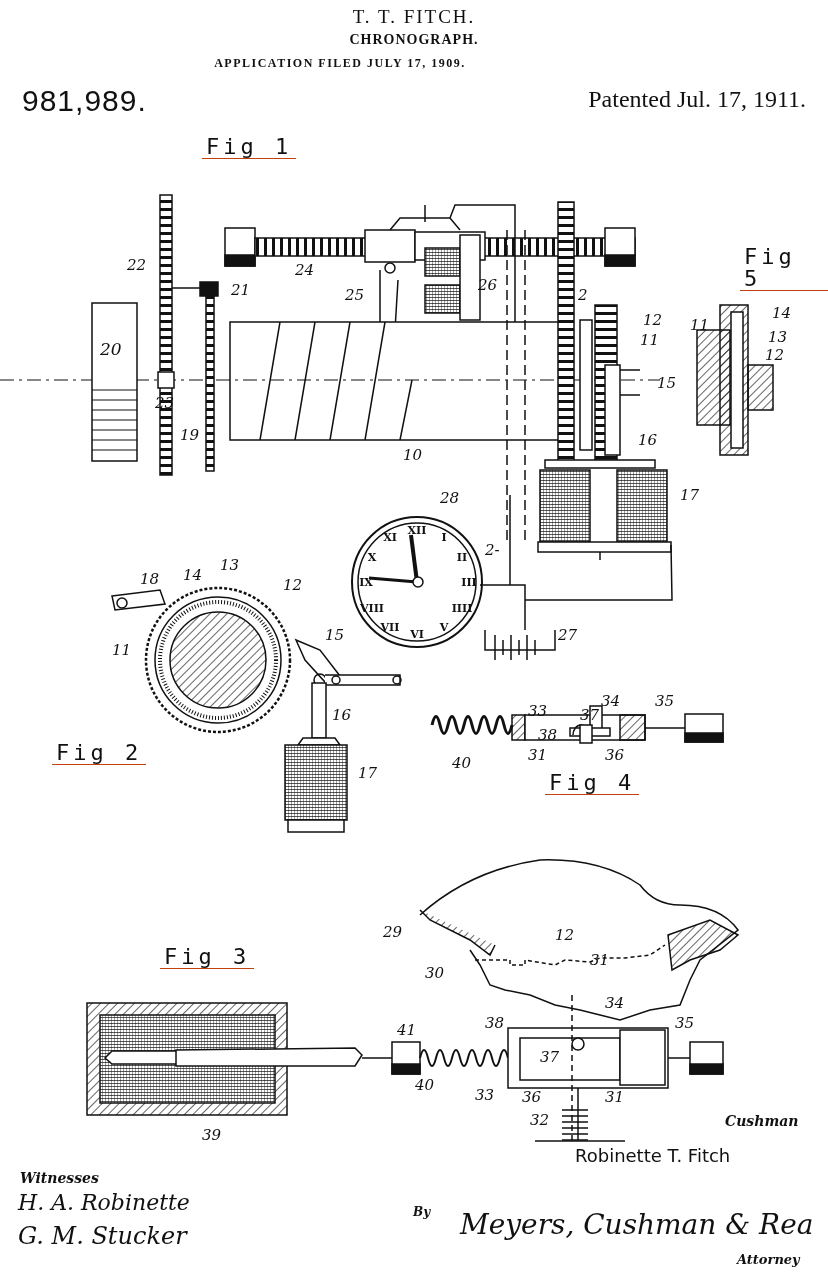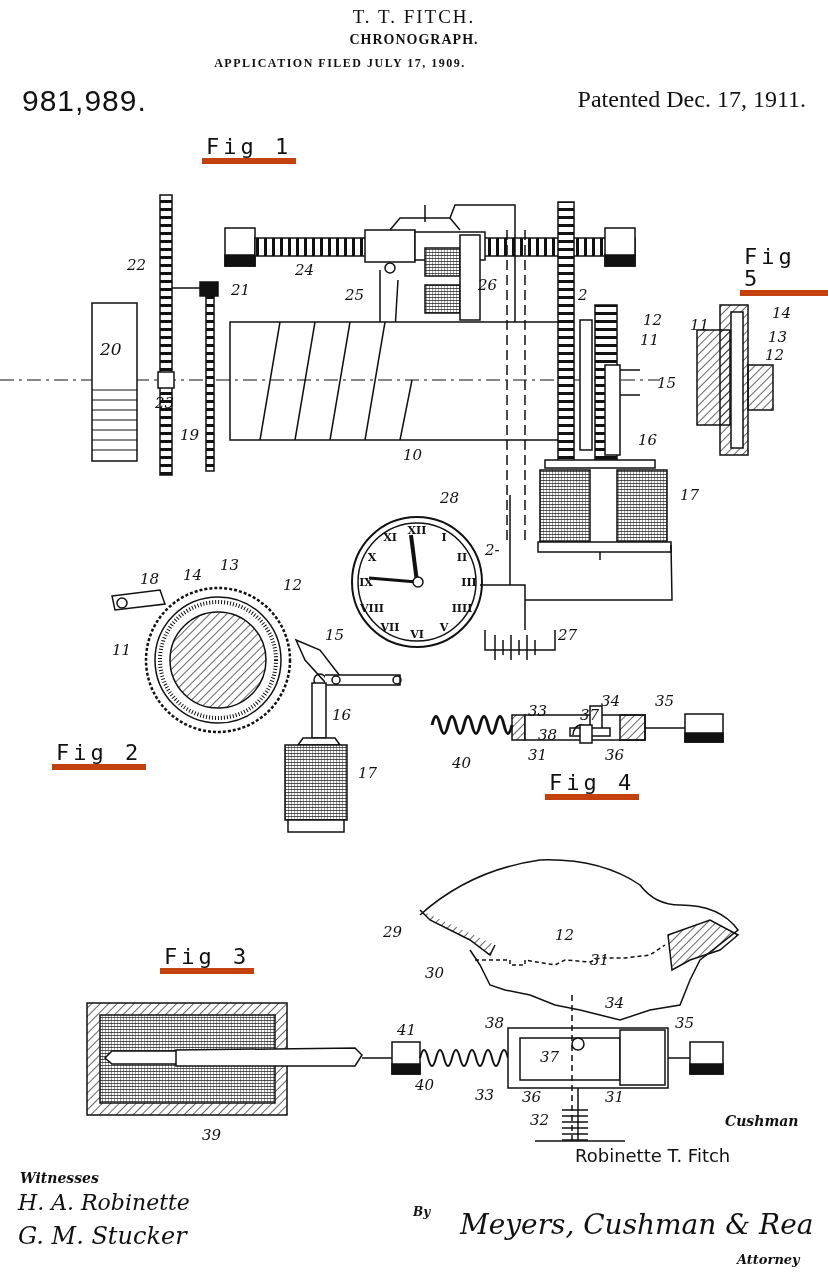--- a/index.html
+++ b/index.html
@@ -3,32 +3,32 @@
 <meta charset="utf-8">
 <style>
   html,body{margin:0;padding:0;background:#fff;}
   body{width:828px;height:1280px;position:relative;overflow:hidden;font-family:"Liberation Serif",serif;color:#111;}
   .abs{position:absolute;}
   .hdr-name{left:0;width:828px;top:6px;text-align:center;font-size:19px;letter-spacing:2px;}
   .hdr-title{left:0;width:828px;top:32px;text-align:center;font-size:14px;letter-spacing:1px;font-weight:bold;}
   .hdr-filed{left:0;width:680px;top:56px;text-align:center;font-size:12px;letter-spacing:1.5px;font-weight:bold;}
   .patno{left:22px;top:84px;font-family:"Liberation Sans",sans-serif;font-size:30px;font-weight:normal;letter-spacing:1px;}
   .patdate{right:22px;top:86px;font-size:24px;}
-  .figlabel{font-family:"DejaVu Sans Mono",monospace;font-size:22px;letter-spacing:4px;border-bottom:6px solid #c2410c;padding:0 4px 0 4px;line-height:22px;}
+  .figlabel{font-family:"DejaVu Sans Mono",monospace;font-size:22px;letter-spacing:4px;border-bottom:1px solid #c2410c;padding:0 4px 0 4px;line-height:22px;}
   .script{font-family:"DejaVu Serif",serif;font-style:italic;}
   svg{position:absolute;left:0;top:0;}
 </style>
 </head>
 <body>
 
 <div class="abs hdr-name">T. T. FITCH.</div>
 <div class="abs hdr-title">CHRONOGRAPH.</div>
 <div class="abs hdr-filed">APPLICATION FILED JULY 17, 1909.</div>
 <div class="abs patno">981,989.</div>
-<div class="abs patdate">Patented Dec. 17, 1911.</div>
+<div class="abs patdate">Patented Jul. 17, 1911.</div>
 
 <svg width="828" height="1280" viewBox="0 0 828 1280">
   <defs>
     <pattern id="hatch" width="6" height="6" patternUnits="userSpaceOnUse" patternTransform="rotate(45)">
       <line x1="0" y1="0" x2="0" y2="6" stroke="#111" stroke-width="1.3"></line>
     </pattern>
     <pattern id="coil" width="3" height="3" patternUnits="userSpaceOnUse">
       <rect width="3" height="3" fill="#fff"></rect>
       <line x1="0" y1="0" x2="3" y2="0" stroke="#111" stroke-width="1.4"></line>
       <line x1="0" y1="0" x2="0" y2="3" stroke="#111" stroke-width="0.8"></line>

